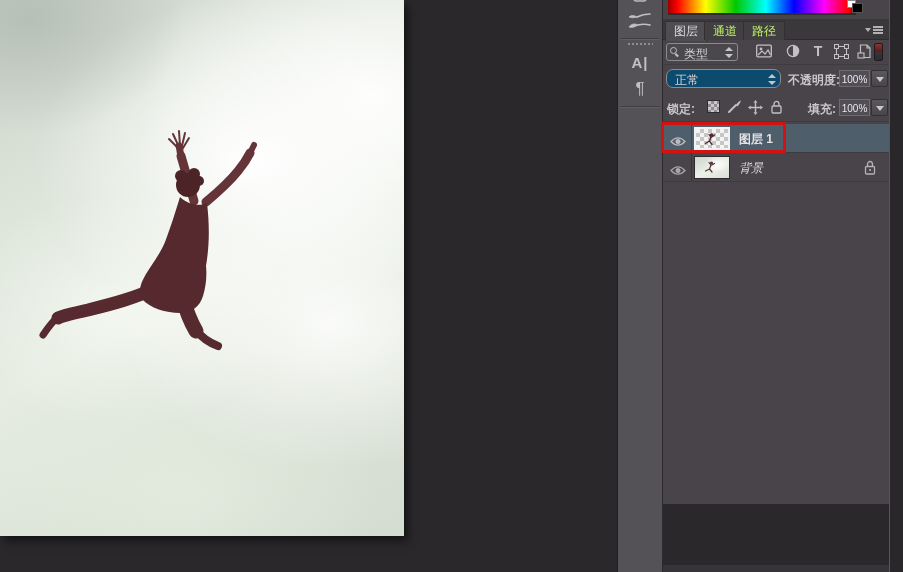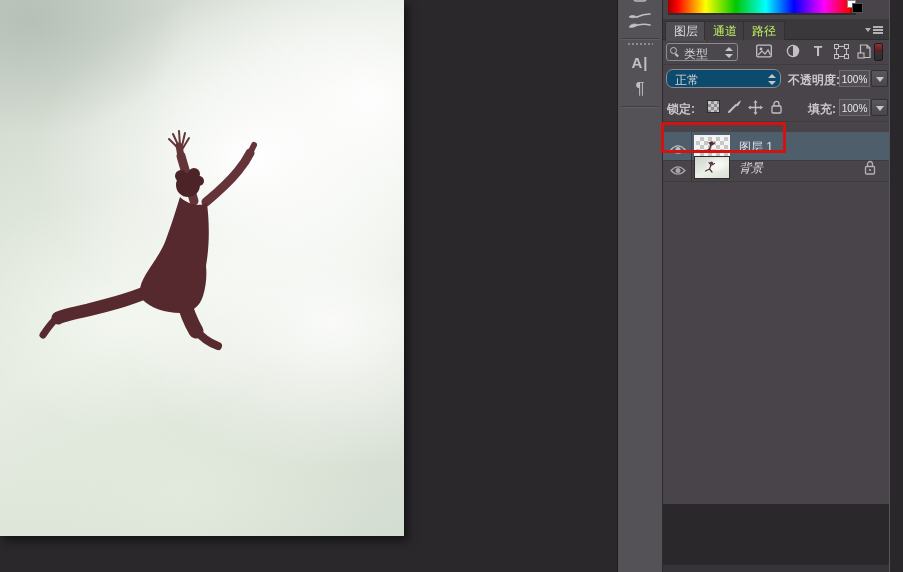--- a/index.html
+++ b/index.html
@@ -292,21 +292,21 @@
         <svg width="11" height="14" viewBox="0 0 11 14">
             <rect x="1" y="6" width="9" height="7" rx="1" fill="none" stroke="#c2c0c3" stroke-width="1.3"></rect>
             <path d="M3,6 V4.2 a2.5,2.8 0 0 1 5,0 V6" fill="none" stroke="#c2c0c3" stroke-width="1.3"></path>
           </svg>
       </span>
       <span class="row-label abs" style="left:145px;top:7px;">填充:</span>
       <span class="valbox" style="left:176px;top:5px;">100%</span>
       <span class="ddbtn" style="left:208px;top:5px;"></span>
     </div>
 
-    <div class="layer-row selected" style="top:132px;">
+    <div class="layer-row selected" style="top:124px;font-weight:bold;">
       <div class="eye-cell">
         <span class="eye">
           <svg width="16" height="11" viewBox="0 0 16 11">
               <path d="M1,5.5 Q8,-1.8 15,5.5 Q8,12.8 1,5.5 Z" fill="none" stroke="#bdbbbe" stroke-width="1.2"></path>
               <circle cx="8" cy="5.5" r="2.5" fill="#bdbbbe"></circle>
             </svg>
         </span>
       </div>
       <div class="thumb thumb1">
         <svg width="32" height="19" viewBox="0 0 32 19" style="position:absolute;left:0;top:0;">

